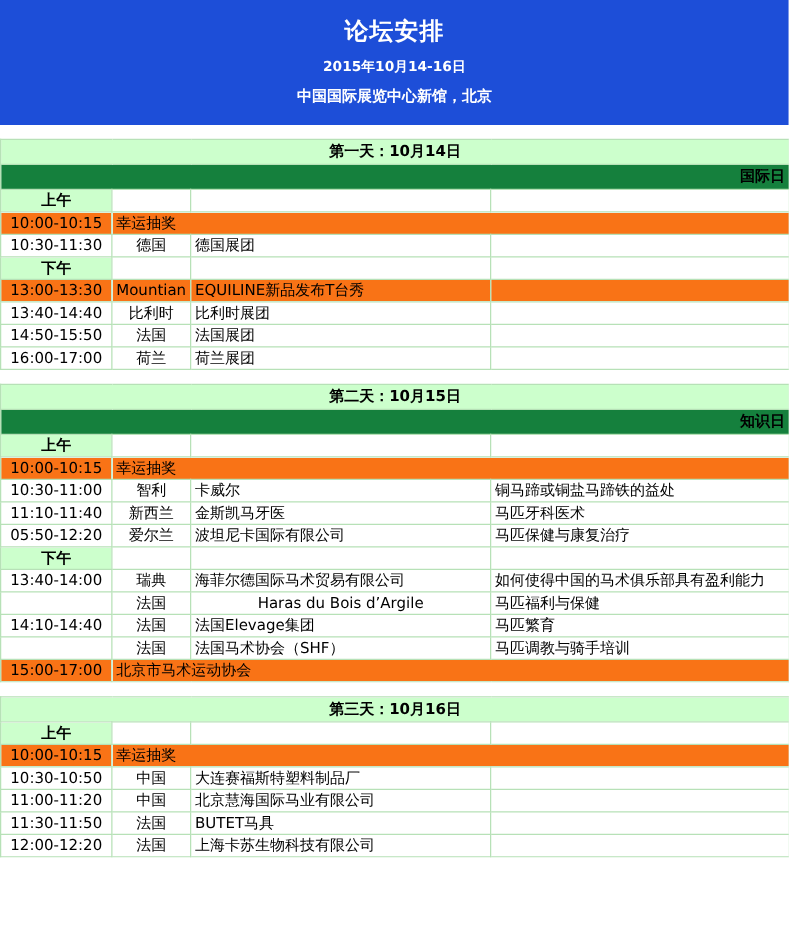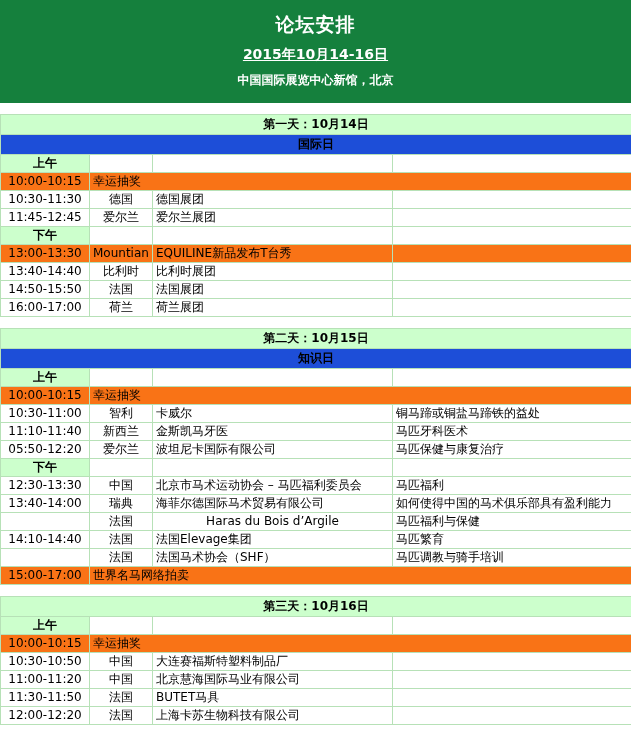--- a/index.html
+++ b/index.html
@@ -13,36 +13,35 @@
     font-size: 12px;
     color: #000000;
   }
   .page {
     width: 631px;
     position: relative;
     overflow: hidden;
   }
   
   .header {
-    background: #15803d;
+    background: #1d4ed8;
     color: #ffffff;
     text-align: center;
     padding: 8px 0 10px 0;
   }
   .header .title {
     font-size: 19px;
     font-weight: bold;
     letter-spacing: 1px;
     padding: 4px 0 8px 0;
   }
   .header .subtitle {
-    font-size: 14px;
+    font-size: 11px;
     font-weight: bold;
     padding-bottom: 8px;
-    text-decoration: underline;
   }
   .header .venue {
     font-size: 12px;
     font-weight: bold;
     padding-bottom: 4px;
   }
   .spacer {
     height: 11px;
     background: #ffffff;
   }
@@ -67,22 +66,22 @@
   col.c-org { width: 240px; }
   col.c-topic { width: 239px; }
 
   tr.day-head td {
     background: #ccffcc;
     text-align: center;
     font-weight: bold;
     height: 19px;
   }
   tr.day-sub td {
-    background: #1d4ed8;
-    text-align: center;
+    background: #15803d;
+    text-align: right;
     font-weight: bold;
     height: 19px;
   }
   tr.sess td {
     background: #ccffcc;
     font-weight: bold;
     text-align: center;
   }
   tr.sess td.blank {
     background: #ffffff;
@@ -132,26 +131,20 @@
             <td class="blank"></td>
           </tr>
           <tr class="row high">
             <td class="center">10:00-10:15</td>
             <td colspan="3">幸运抽奖</td>
           </tr>
           <tr class="row">
             <td class="center">10:30-11:30</td>
             <td class="center">德国</td>
             <td class="">德国展团</td>
-            <td></td>
-          </tr>
-          <tr class="row">
-            <td class="center">11:45-12:45</td>
-            <td class="center">爱尔兰</td>
-            <td class="">爱尔兰展团</td>
             <td></td>
           </tr>
           <tr class="sess">
             <td>下午</td>
             <td class="blank"></td>
             <td class="blank"></td>
             <td class="blank"></td>
           </tr>
           <tr class="row high">
             <td class="center">13:00-13:30</td>
@@ -222,26 +215,20 @@
             <td class="">波坦尼卡国际有限公司</td>
             <td>马匹保健与康复治疗</td>
           </tr>
           <tr class="sess">
             <td>下午</td>
             <td class="blank"></td>
             <td class="blank"></td>
             <td class="blank"></td>
           </tr>
           <tr class="row">
-            <td class="center">12:30-13:30</td>
-            <td class="center">中国</td>
-            <td class="">北京市马术运动协会 – 马匹福利委员会</td>
-            <td>马匹福利</td>
-          </tr>
-          <tr class="row">
             <td class="center">13:40-14:00</td>
             <td class="center">瑞典</td>
             <td class="">海菲尔德国际马术贸易有限公司</td>
             <td>如何使得中国的马术俱乐部具有盈利能力</td>
           </tr>
           <tr class="row">
             <td class="center"></td>
             <td class="center">法国</td>
             <td class="lead">Haras du Bois d’Argile</td>
             <td>马匹福利与保健</td>
@@ -253,21 +240,21 @@
             <td>马匹繁育</td>
           </tr>
           <tr class="row">
             <td class="center"></td>
             <td class="center">法国</td>
             <td class="">法国马术协会（SHF）</td>
             <td>马匹调教与骑手培训</td>
           </tr>
           <tr class="row high">
             <td class="center">15:00-17:00</td>
-            <td colspan="3">世界名马网络拍卖</td>
+            <td colspan="3">北京市马术运动协会</td>
           </tr>
         </tbody>
       </table>
       <div class="spacer"></div>
       <table class="sched">
         <colgroup>
           <col class="c-time">
           <col class="c-country">
           <col class="c-org">
           <col class="c-topic">

